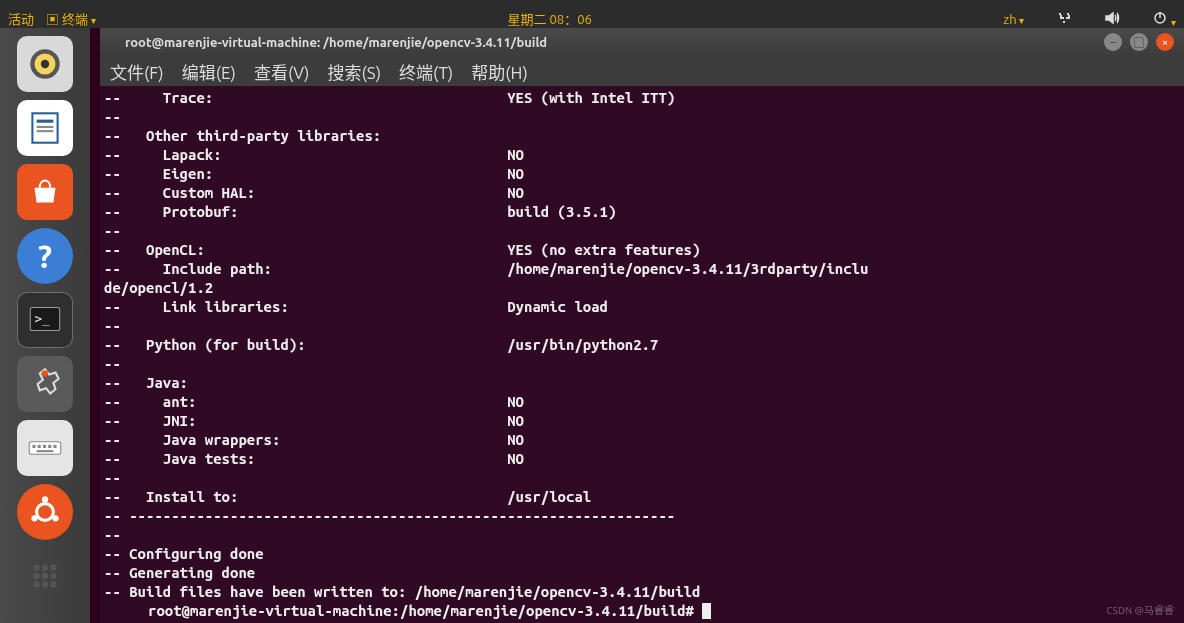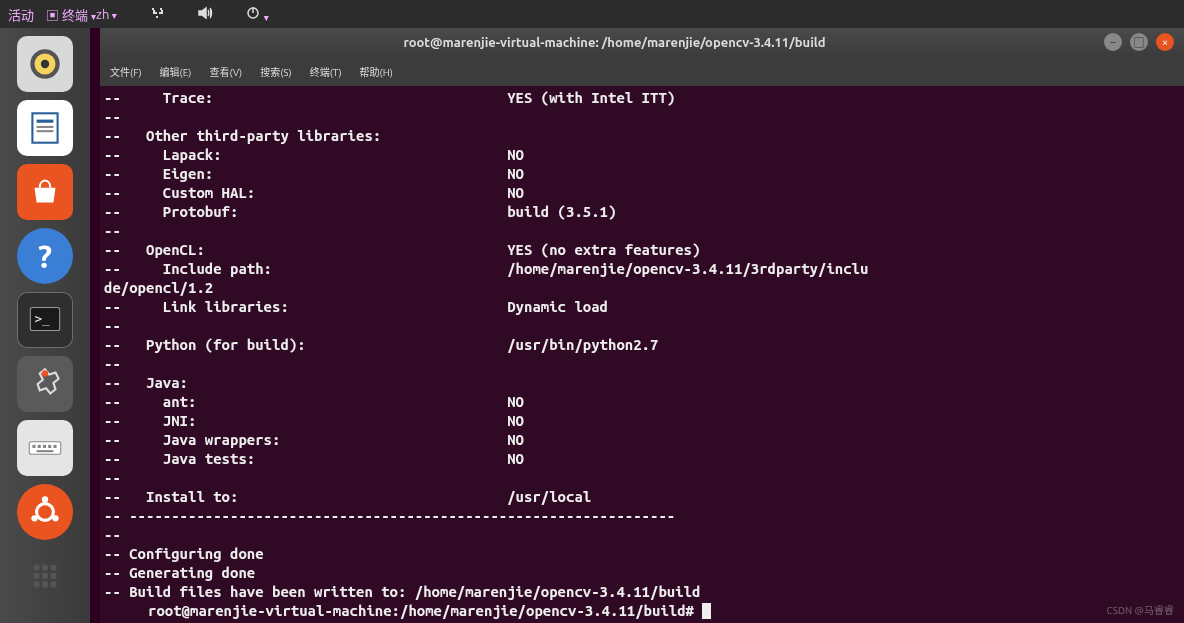--- a/index.html
+++ b/index.html
@@ -7,23 +7,23 @@
   width: 1184px;
   height: 623px;
   background: #2c001e;
   font-family: "Ubuntu", "Noto Sans CJK SC", sans-serif;
   overflow: hidden;
   position: relative;
 }
 .topbar {
   height: 28px;
   background: #2c2c2c;
-  color: #f0abfc;
-  display: flex;
-  align-items: center;
+  color: #eab308;
+  display: flex;
+  align-items: flex-end;
   font-size: 13px;
   padding: 0 8px;
 }
 .topbar-left { display: flex; align-items: center; gap: 12px; }
 .topbar-center { flex: 1; text-align: center; }
 .topbar-right { display: flex; align-items: center; gap: 32px; }
 .topbar .dropdown::after { content: " ▾"; font-size: 10px; }
 .launcher {
   position: absolute;
   left: 0;
@@ -61,39 +61,39 @@
   flex-direction: column;
 }
 .titlebar {
   height: 28px;
   background: linear-gradient(#4a4a4a, #3c3c3c);
   color: #ddd;
   display: flex;
   align-items: center;
   font-size: 13px;
 }
-.titlebar-text { flex: 1; text-align: center; font-weight: bold; padding-left: 25px; }
+.titlebar-text { flex: 1; font-weight: bold; padding-left: 25px; }
 .window-controls { display: flex; gap: 8px; padding-right: 10px; }
 .wbtn {
   width: 18px; height: 18px; border-radius: 50%;
   display: flex; align-items: center; justify-content: center;
   font-size: 11px; cursor: pointer;
 }
 .wbtn.min { background: #888; color: #333; }
 .wbtn.max { background: #888; color: #333; }
 .wbtn.close { background: #e95420; color: #fff; }
 .menubar {
   height: 30px;
   background: #3c3c3c;
   color: #ddd;
   display: flex;
   align-items: center;
   padding-left: 10px;
   gap: 18px;
-  font-size: 10px;
+  font-size: 17px;
 }
 .menubar span { cursor: pointer; }
 .terminal-body {
   flex: 1;
   background: #300a24;
   color: #eee;
   font-family: "Ubuntu Mono", "DejaVu Sans Mono", monospace;
   font-size: 15px;
   line-height: 19px;
   padding: 2px 4px;
@@ -122,20 +122,21 @@
 <body>
 
 <div class="topbar">
   <div class="topbar-left">
     <span>活动</span>
     <span class="dropdown">
       <span>▣</span>
       <span>终端</span>
     </span>
   </div>
+  <div class="topbar-center">星期二 08：06</div>
   <div class="topbar-right">
     <span class="dropdown">zh</span>
     <span>
       <svg width="16" height="16" viewBox="0 0 16 16">
           <path fill="#ddd" d="M3 3h2v2H3zM11 3h2v2h-2zM7 11h2v2H7zM4 5v4h4V7H6V5zM12 5v2h-2v2h4V5z"></path>
         </svg>
     </span>
     <span>
       <svg width="16" height="16" viewBox="0 0 16 16">
           <path fill="#ddd" d="M2 6h3l4-3v10l-4-3H2zM11 5c1 1 1 5 0 6M13 3c2 2 2 8 0 10" stroke="#ddd" stroke-width="1.5"></path>

